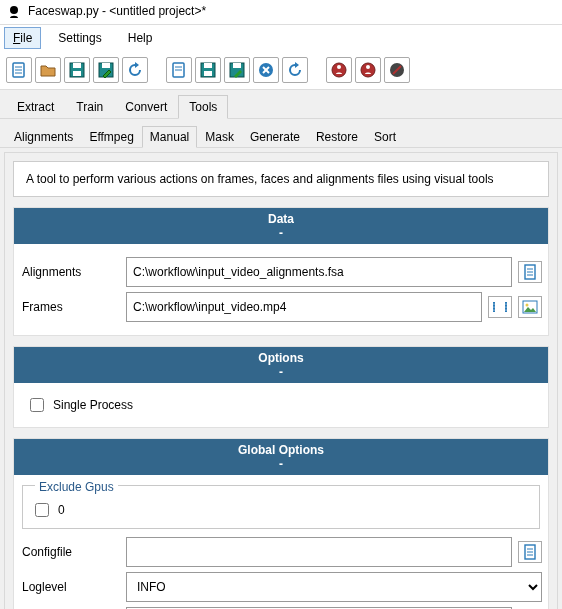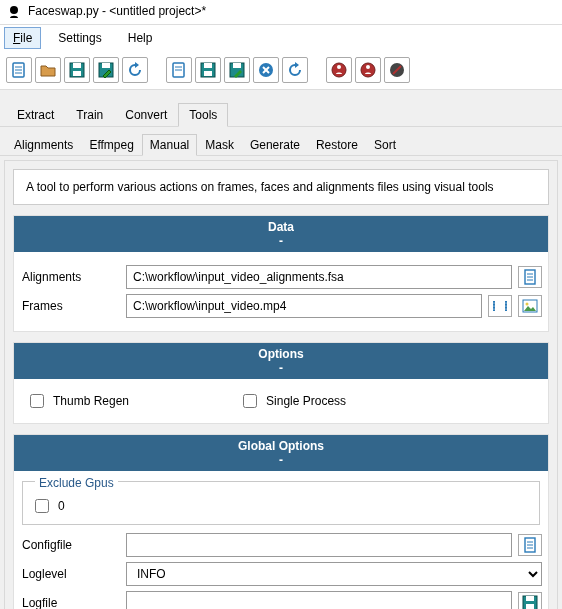--- a/index.html
+++ b/index.html
@@ -48,21 +48,21 @@
     width: 26px; height: 26px;
     border: 1px solid #aaa;
     border-radius: 2px;
     display: flex;
     align-items: center;
     justify-content: center;
     background: #fff;
   }
   .tabbar {
     display: flex;
-    padding: 12px 6px 0 6px;
+    padding: 4px 6px 0 6px;
     background: #f0f0f0;
     border-bottom: 1px solid #d9d9d9;
   }
   .tab {
     padding: 4px 10px;
     border: 1px solid transparent;
     position: relative;
     top: 1px;
   }
   .tab.active {
@@ -121,21 +121,21 @@
     align-items: center;
     margin: 5px 0;
     gap: 6px;
   }
   .row-label {
     width: 100px;
     padding-left: 2px;
   }
   input[type=text], select {
     flex: 1;
-    height: 24px;
+    height: 30px;
     border: 1px solid #999;
     padding: 0 6px;
     font: inherit;
     background: #fff;
   }
   .icon-btn {
     width: 24px; height: 22px;
     border: 1px solid #aaa;
     display: flex;
     align-items: center;
@@ -363,24 +363,20 @@
 
   <div class="section">
     <div class="section-header">
       <span>Options</span>
       <span>-</span>
     </div>
     <div class="section-body">
       <div class="options-inline">
         <label class="check">
           <input type="checkbox" style="">
-          <span>Thumb Regen</span>
-        </label>
-        <label class="check">
-          <input type="checkbox" style="">
           <span>Single Process</span>
         </label>
       </div>
     </div>
   </div>
 
   <div class="section">
     <div class="section-header">
       <span>Global Options</span>
       <span>-</span>

